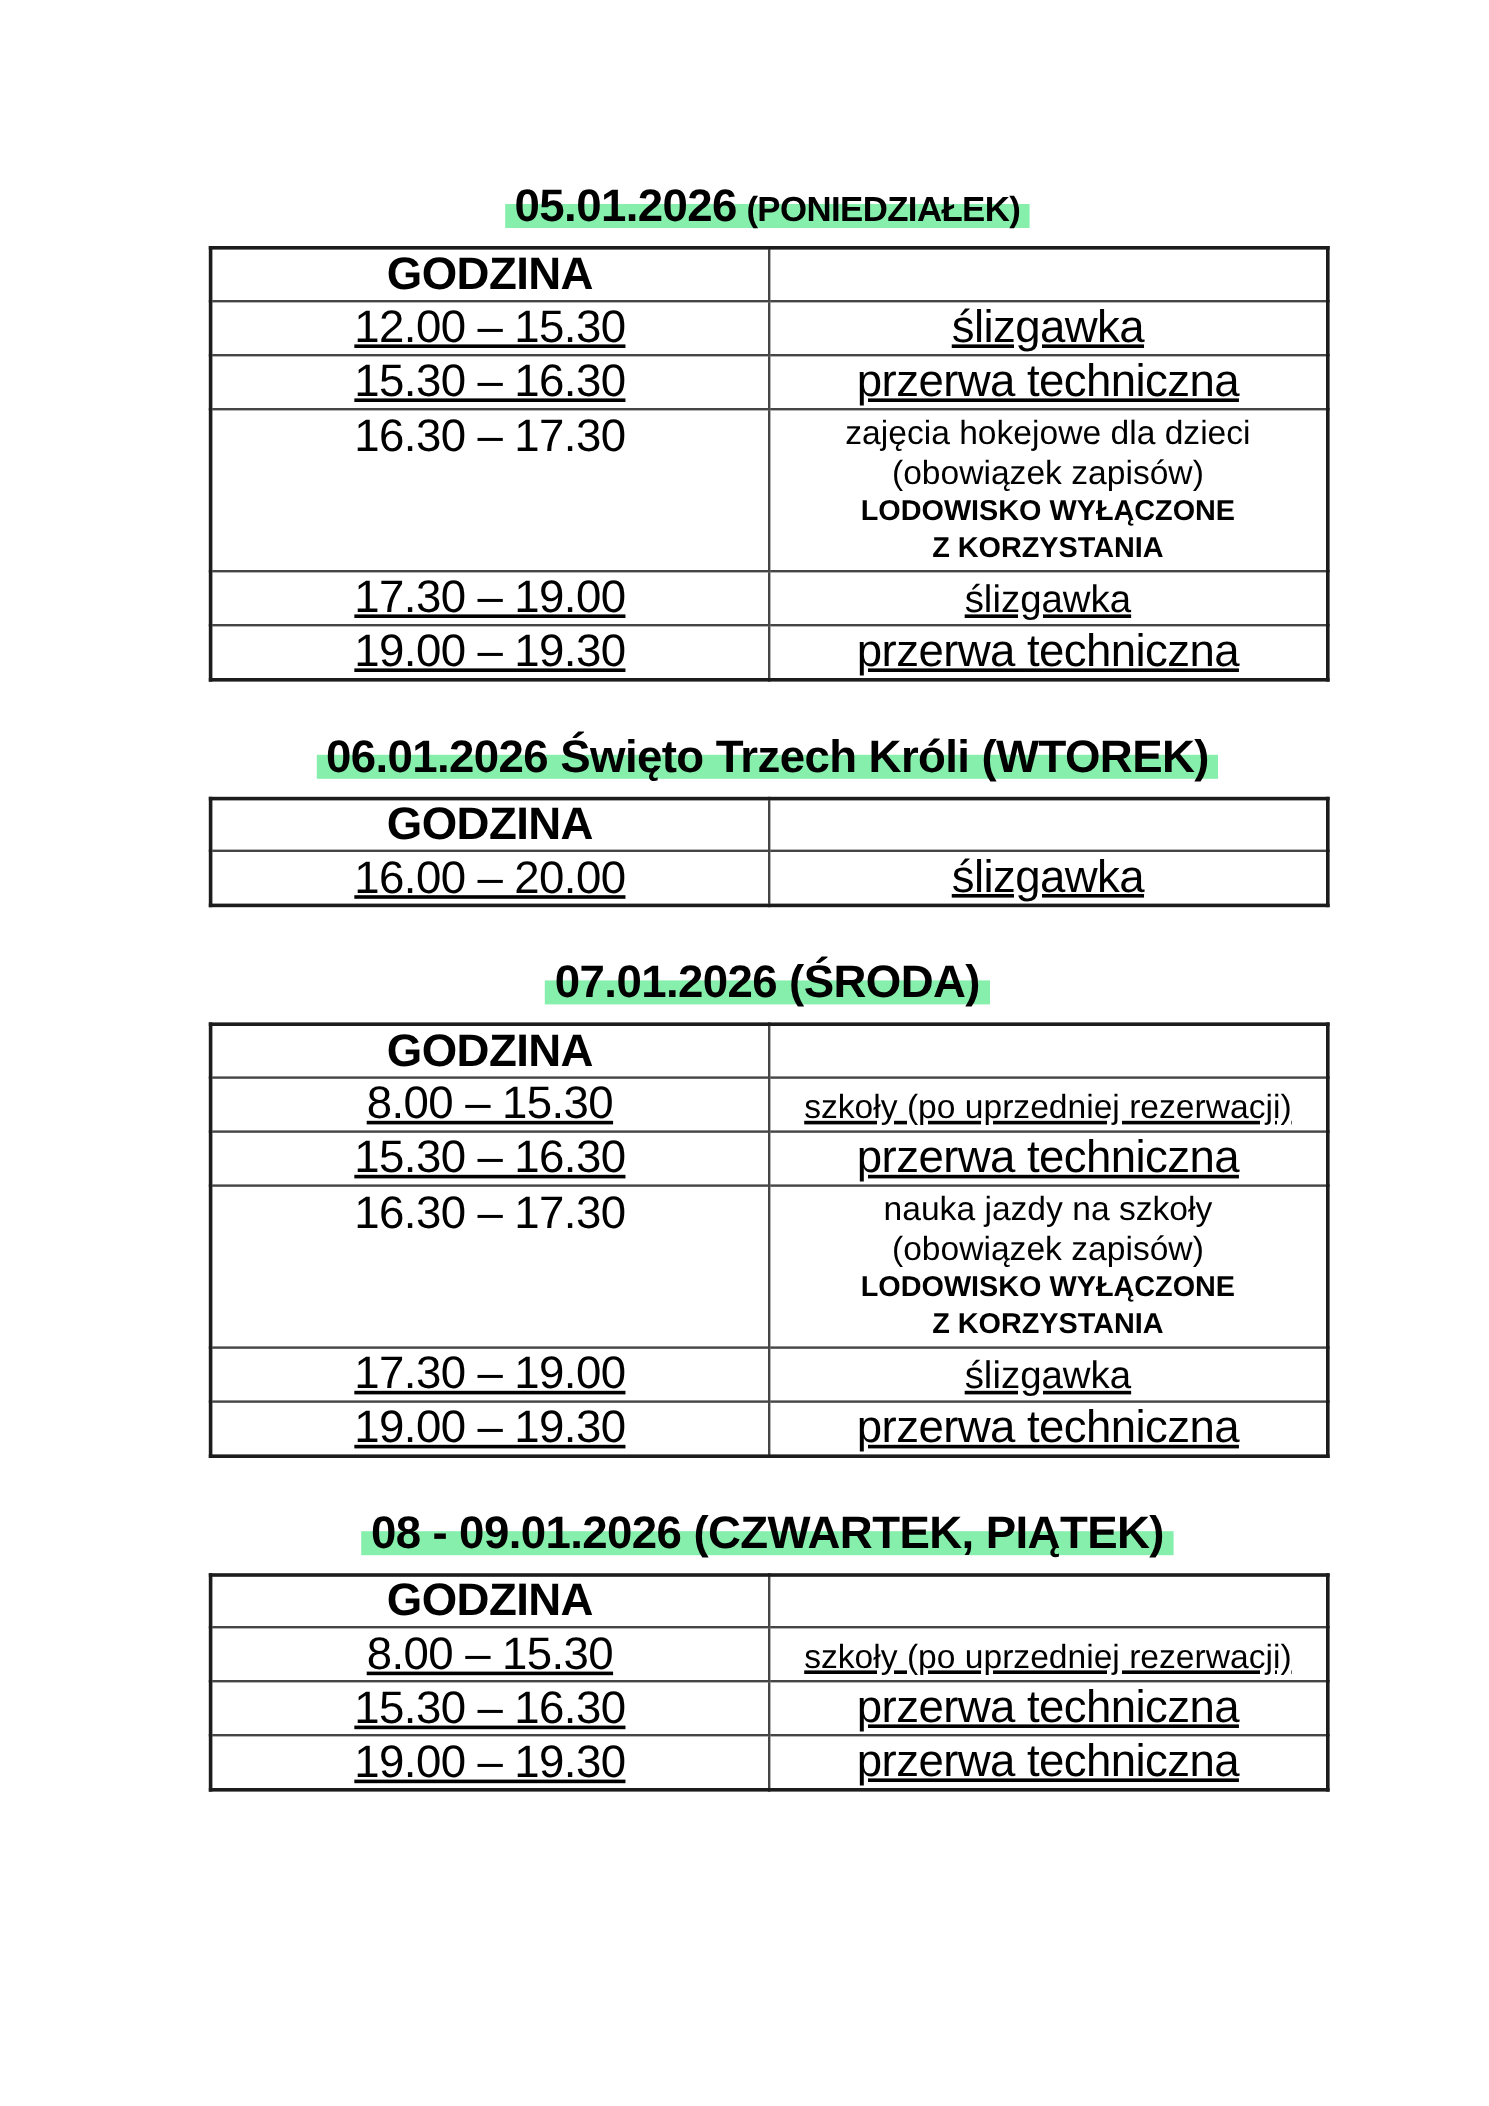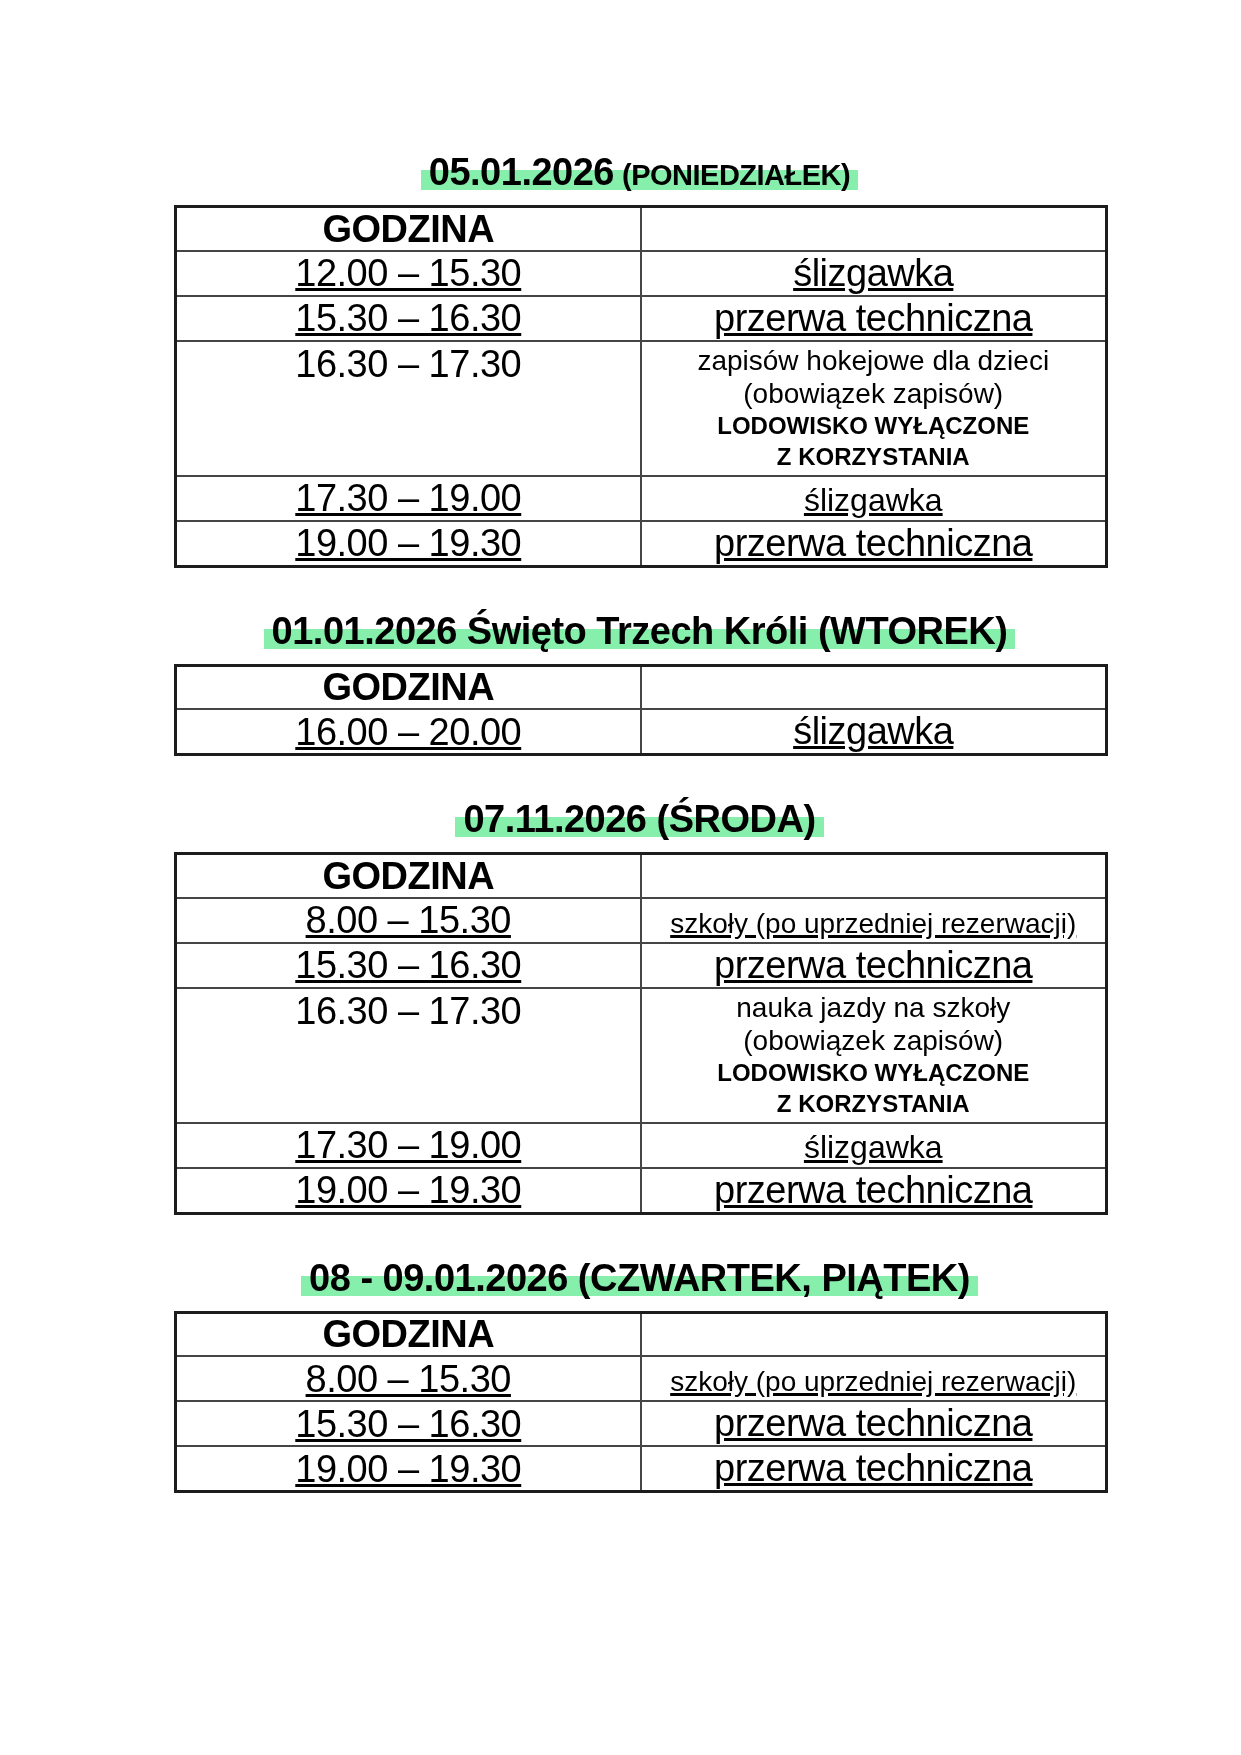--- a/index.html
+++ b/index.html
@@ -109,41 +109,41 @@
         <td class="time">12.00 – 15.30</td>
         <td class="act"><span class="txt-lg">ślizgawka</span></td>
       </tr>
       <tr class="row-std">
         <td class="time">15.30 – 16.30</td>
         <td class="act"><span class="txt-lg">przerwa techniczna</span></td>
       </tr>
       <tr class="row-tall">
         <td class="time">16.30 – 17.30</td>
         <td class="act">
-          <span class="line txt-sm">zapisów hokejowe dla dzieci</span>
+          <span class="line txt-sm">zajęcia hokejowe dla dzieci</span>
           <span class="line txt-sm">(obowiązek zapisów)</span>
           <span class="line txt-smb">LODOWISKO WYŁĄCZONE</span>
           <span class="line txt-smb">Z KORZYSTANIA</span>
         </td>
       </tr>
       <tr class="row-std">
         <td class="time">17.30 – 19.00</td>
         <td class="act"><span class="txt-md">ślizgawka</span></td>
       </tr>
       <tr class="row-std">
         <td class="time">19.00 – 19.30</td>
         <td class="act"><span class="txt-lg">przerwa techniczna</span></td>
       </tr>
     </tbody>
       </table>
   </div>
 
   <div class="section">
     <div class="sec-title">
-      <span class="hl"><span class="t-main">01.01.2026 Święto Trzech Króli (WTOREK)</span></span>
+      <span class="hl"><span class="t-main">06.01.2026 Święto Trzech Króli (WTOREK)</span></span>
     </div>
     <table class="sched">
       <colgroup>
           <col class="c-time">
           <col class="c-act">
         </colgroup>
       <tbody>
           <tr class="row-hdr">
         <th class="godzina">GODZINA</th>
         <th></th>
@@ -151,21 +151,21 @@
       <tr class="row-std">
         <td class="time">16.00 – 20.00</td>
         <td class="act"><span class="txt-lg">ślizgawka</span></td>
       </tr>
     </tbody>
       </table>
   </div>
 
   <div class="section">
     <div class="sec-title">
-      <span class="hl"><span class="t-main">07.11.2026 (ŚRODA)</span></span>
+      <span class="hl"><span class="t-main">07.01.2026 (ŚRODA)</span></span>
     </div>
     <table class="sched">
       <colgroup>
           <col class="c-time">
           <col class="c-act">
         </colgroup>
       <tbody>
           <tr class="row-hdr">
         <th class="godzina">GODZINA</th>
         <th></th>

